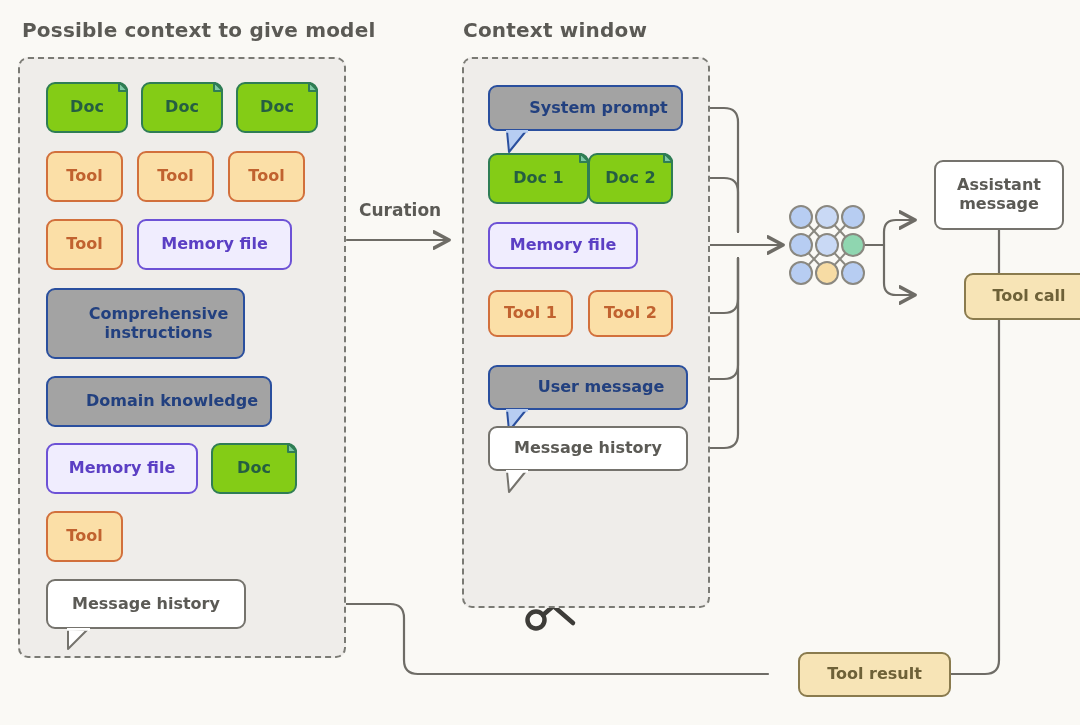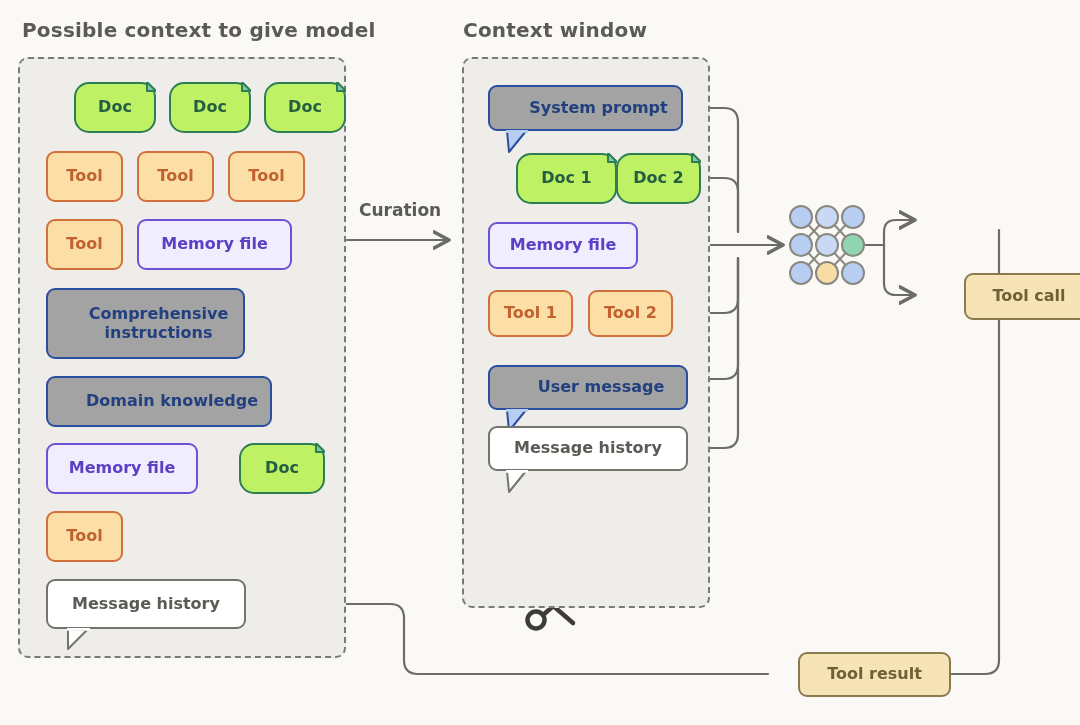--- a/index.html
+++ b/index.html
@@ -42,25 +42,24 @@
     text-align: center;
     border-radius: 9px;
     border-width: 2px;
     border-style: solid;
     font-weight: 700;
     font-size: 16px;
     line-height: 1.18;
     padding: 0 10px;
   }
   .chip.doc {
-    background: #bef264;
+    background: #84cc16;
     border-color: #2f7d55;
     color: #255e42;
-    border-radius: 15px;
-    margin-left: 28px;
+    border-radius: 9px;
   }
   .chip.tool {
     background: #fbdfa7;
     border-color: #d2703c;
     color: #c1622f;
   }
   .chip.memory {
     background: #f0edfe;
     border-color: #6d52d6;
     color: #5b3fc4;
@@ -311,20 +310,23 @@
   </div>
 
   <div class="chip white" style="left:488px; top:426px; width:200px; height:45px;">
     <span>Message history</span>
     <svg class="tail" style="left:15px; top:42px; width:30px; height:26px;" viewBox="0 0 30 26">
       <path d="M2,1 L21,1 L4,22 Z" fill="#ffffff" stroke="#75736d" stroke-width="2" stroke-linejoin="round"></path>
       <path d="M1,1 L23,1" stroke="#ffffff" stroke-width="3.5"></path>
     </svg>
   </div>
 
+  <div class="chip assistant" style="left:934px; top:160px; width:130px; height:70px;">
+    <span>Assistant message</span>
+  </div>
 
   <div class="chip toolcall" style="left:934px; top:273px; width:130px; height:47px;">
     <span>Tool call</span>
   </div>
 
   <div class="chip toolcall" style="left:768px; top:652px; width:153px; height:45px;">
     <span>Tool result</span>
   </div>
 
 </div>

